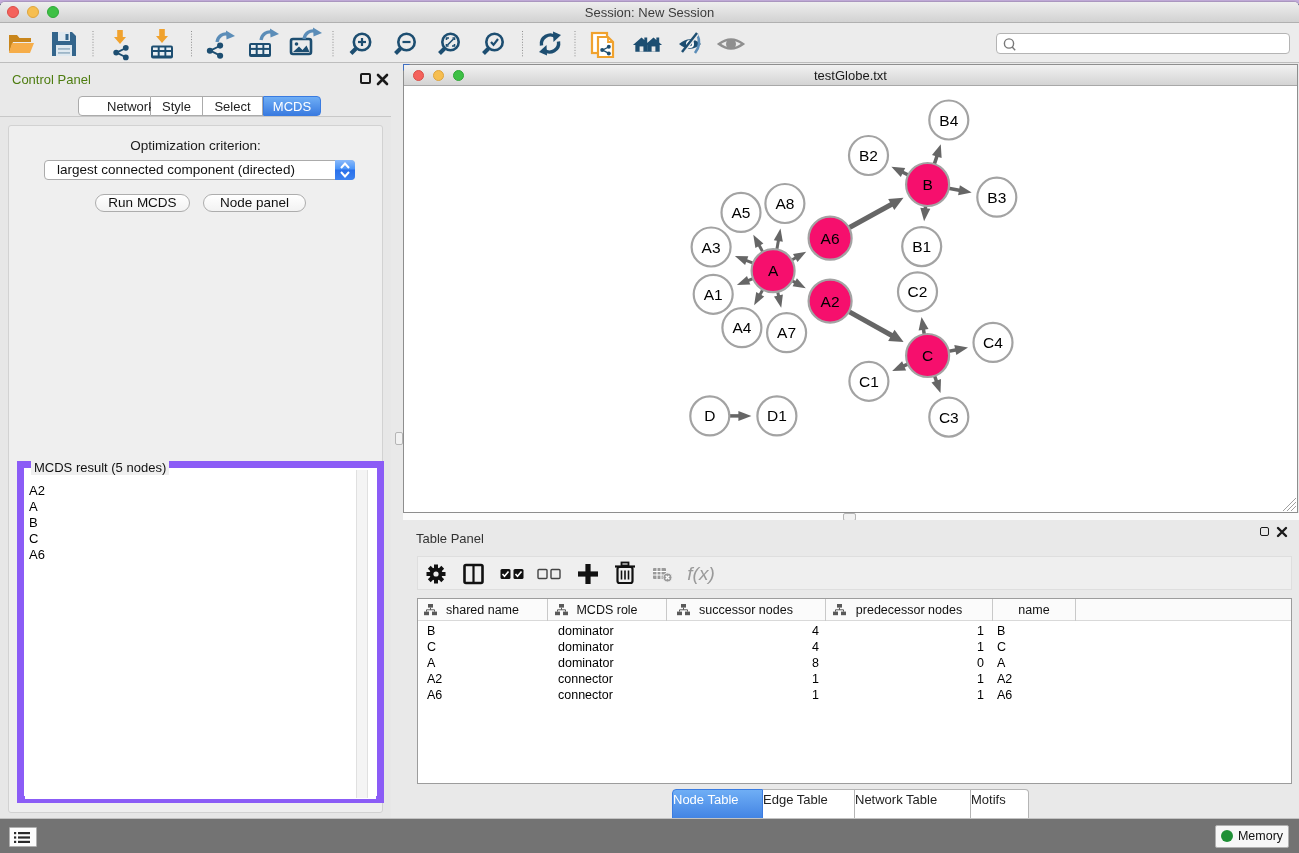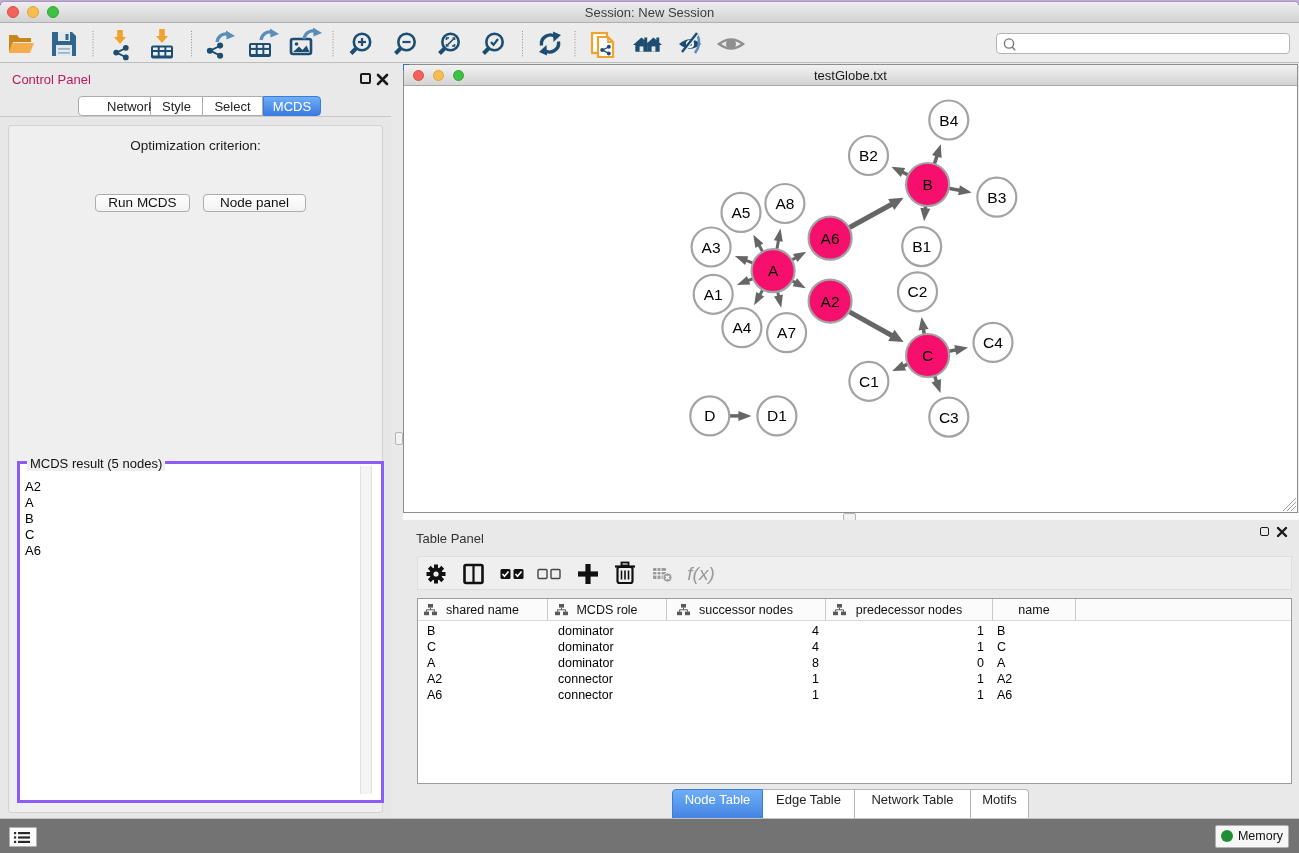--- a/index.html
+++ b/index.html
@@ -12,49 +12,49 @@
 .tl { width:12px; height:12px; border-radius:50%; top:4px; }
 #titlebar .t-red { left:7px; background:#f4625c; border:0.5px solid #db4d47; }
 #titlebar .t-yel { left:27px; background:#f6be50; border:0.5px solid #dfa53c; }
 #titlebar .t-grn { left:47px; background:#3ec045; border:0.5px solid #2fa838; }
 #titletext { left:0; top:3px; width:100%; text-align:center; font-size:13px; color:#3c3c3c; }
 #toolbar { left:0; top:21px; width:100%; height:40px; background:#ececec; border-bottom:1px solid #bdbdbd; }
 #searchbox { left:996px; top:10px; width:294px; height:21px; background:#fff; border:1px solid #b4b4b4; border-radius:4px; }
 #content { left:0; top:61px; width:1299px; height:756px; background:#e9e9e9; }
 
 #cp { left:0; top:0; width:391px; height:756px; background:#e9e9e9; }
-#cp-title { left:12px; top:9px; font-size:13px; color:#be185d; }
+#cp-title { left:12px; top:9px; font-size:13px; color:#4d7c0f; }
 .tab { position:absolute; top:33px; height:20px; background:#fff; border:1px solid #ababab; font-size:13px; color:#222; text-align:center; line-height:19px; }
 .tabsel { background:linear-gradient(#6faef5,#3a7be0); color:#fff; border-color:#3a7be0; }
 #cp-pane { left:0px; top:53px; width:391px; height:703px; background:#e7e7e7; border-top:1px solid #c8c8c8; }
 #cp-inner { left:8px; top:8px; width:375px; height:688px; background:#efefef; border:1px solid #d2d2d2; border-radius:3px; }
 #optlabel { left:0; top:12px; width:100%; text-align:center; font-size:13.5px; color:#1a1a1a; }
 #combo { left:35px; top:34px; width:311px; height:20px; background:#fff; border:1px solid #ababab; border-radius:4px; font-size:13.5px; color:#111; line-height:18px; padding-left:12px; }
 #combo-btn { right:-1px; top:-1px; width:20px; height:20px; border-radius:0 4px 4px 0; background:linear-gradient(#8abafa 0%,#4a94f8 45%,#2a70ea 50%,#3c82f0 100%); }
-.btn { position:absolute; height:18px; background:linear-gradient(#ffffff,#f2f2f2); border:1px solid #adadad; border-radius:4px; font-size:13.5px; color:#111; text-align:center; line-height:16px; }
-#fieldset { left:8px; top:335px; width:367px; height:342px; border:3px solid #8b5cf6; background:#fff; }
+.btn { position:absolute; height:18px; background:linear-gradient(#ffffff,#f2f2f2); border:1px solid #adadad; border-radius:9px; font-size:13.5px; color:#111; text-align:center; line-height:16px; }
+#fieldset { left:8px; top:335px; width:367px; height:342px; border:7px solid #8b5cf6; background:#fff; }
 #fs-legend { left:7px; top:-8px; z-index:3; background:#efefef; padding:0 3px; font-size:13px; color:#111; }
 #fs-list { left:1px; top:1px; width:351px; height:330px; background:#fff; font-size:13px; color:#000; padding:14px 0 0 4px; line-height:16px; }
 #fs-scroll { right:9px; top:2px; width:12px; height:328px; background:#f4f4f4; border-left:1px solid #e0e0e0; border-right:1px solid #e0e0e0; }
 
 #nw { left:403px; top:1px; width:895px; height:449px; background:#fff; border:1px solid #8e8e8e; }
 #nw-title { left:0; top:0; width:100%; height:21px; background:linear-gradient(#f2f2f2,#d4d4d4); border-bottom:1px solid #a8a8a8; }
 #nw-title .t-red { left:9px; top:5px; width:11px; height:11px; background:#f4625c; border:0.5px solid #db4d47; }
 #nw-title .t-yel { left:29px; top:5px; width:11px; height:11px; background:#f6be50; border:0.5px solid #dfa53c; }
 #nw-title .t-grn { left:49px; top:5px; width:11px; height:11px; background:#3ec045; border:0.5px solid #2fa838; }
 #nw-text { left:0; top:3px; width:100%; text-align:center; font-size:13px; color:#1a1a1a; }
 
 #tp { left:403px; top:457px; width:896px; height:299px; background:#e9e9e9; }
 #tp-title { left:13px; top:11px; font-size:13px; color:#333; }
 #tp-toolbar { left:14px; top:36px; width:875px; height:34px; background:#efefef; border:1px solid #dedede; }
 #tp-table { left:14px; top:78px; width:875px; height:186px; background:#fff; border:1px solid #9c9c9c; }
 #tp-header { left:0; top:0; width:100%; height:22px; background:#fbfbfb; border-bottom:1px solid #d9d9d9; font-size:12.5px; color:#111; }
 .hcell { position:absolute; top:0; height:22px; border-right:1px solid #c9c9c9; text-align:center; line-height:22px; }
 .trow { position:absolute; font-size:12.5px; color:#000; height:16px; line-height:16px; }
-.tabs2 { position:absolute; top:269px; height:36px; font-size:13px; text-align:center; line-height:20px; background:#fff; border:1px solid #b5b5b5; color:#222; }
+.tabs2 { position:absolute; top:269px; height:36px; font-size:13px; text-align:left; line-height:20px; background:#fff; border:1px solid #b5b5b5; color:#222; }
 
 #status { left:0; top:816px; width:1299px; height:48px; background:#737373; border-top:1px solid #c2c2c2; }
 #mem { right:10px; top:6px; width:74px; height:23px; background:#f7f7f7; border:1px solid #b0b0b0; border-radius:2px; font-size:12.5px; color:#111; line-height:21px; text-align:center; }
 #listbtn { left:9px; top:8px; width:28px; height:20px; background:#fdfdfd; border:1px solid #b0b0b0; border-radius:1px; }
 text { font-family:"Liberation Sans", sans-serif; }
 </style>
 </head>
 <body>
 <div id="lav" class="abs"></div>
 <div id="win" class="abs">
@@ -220,20 +220,28 @@
         <svg class="abs" style="left:376px; top:10px;" width="13" height="13">
           <path d="M2,2 L11,11 M11,2 L2,11" stroke="#1a1a1a" stroke-width="2.6" stroke-linecap="round"></path>
         </svg>
       <div class="tab abs" style="left:78px; width:73px; border-radius:4px 0 0 4px;padding-left:28px;">Network</div>
       <div class="tab abs" style="left:151px; width:52px; border-left:none;">Style</div>
       <div class="tab abs" style="left:203px; width:60px; border-left:none;">Select</div>
       <div class="tab tabsel abs" style="left:263px; width:58px; border-radius:0 4px 4px 0;">MCDS</div>
       <div id="cp-pane" class="abs">
         <div id="cp-inner" class="abs">
           <div id="optlabel" class="abs">Optimization criterion:</div>
+          <div id="combo" class="abs">largest connected component (directed)
+            <div id="combo-btn" class="abs">
+                <svg class="abs" style="left:3px;top:1px;" width="14" height="18">
+                  <path d="M3,7 L7,2.5 L11,7" fill="none" stroke="#fff" stroke-width="2"></path>
+                  <path d="M3,11 L7,15.5 L11,11" fill="none" stroke="#fff" stroke-width="2"></path>
+                </svg>
+              </div>
+          </div>
           <div class="btn abs" style="left:86px; top:68px; width:95px;">Run MCDS</div>
           <div class="btn abs" style="left:194px; top:68px; width:103px;">Node panel</div>
           <div id="fieldset" class="abs">
             <div id="fs-legend" class="abs">MCDS result (5 nodes)</div>
             <div id="fs-list" class="abs">A2<br>A<br>B<br>C<br>A6</div>
             <div id="fs-scroll" class="abs"></div>
           </div>
         </div>
       </div>
     </div>

